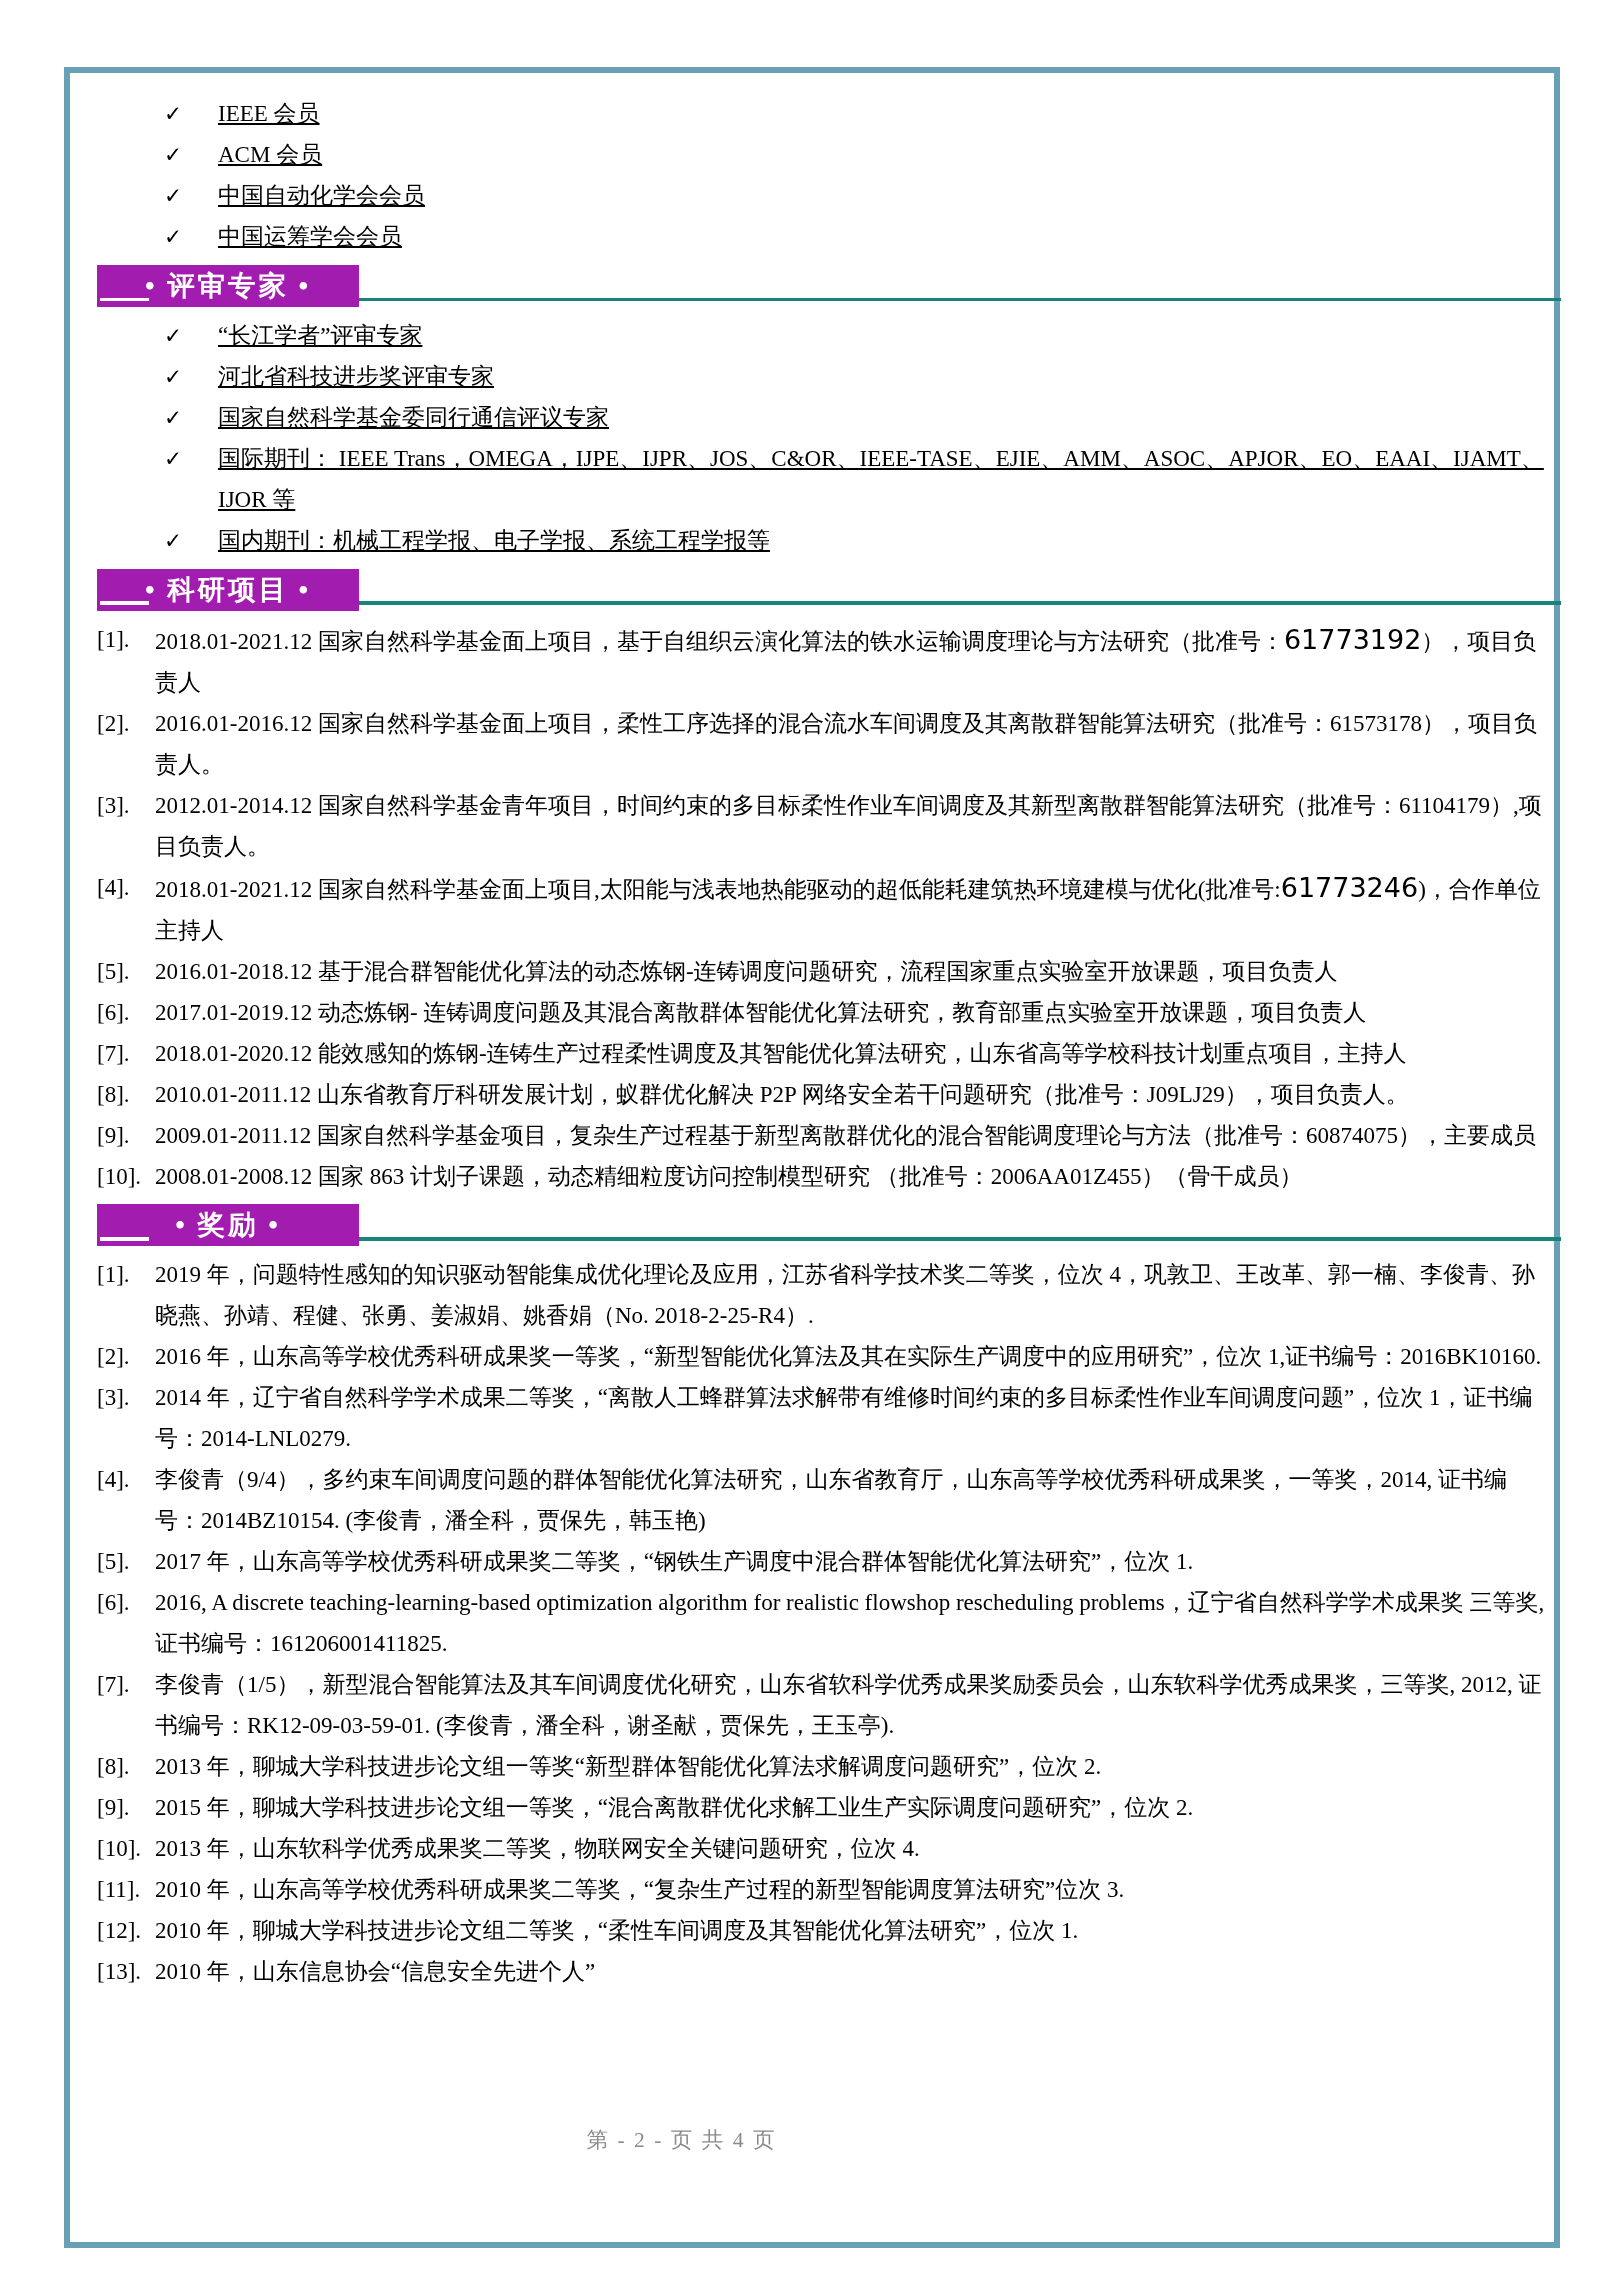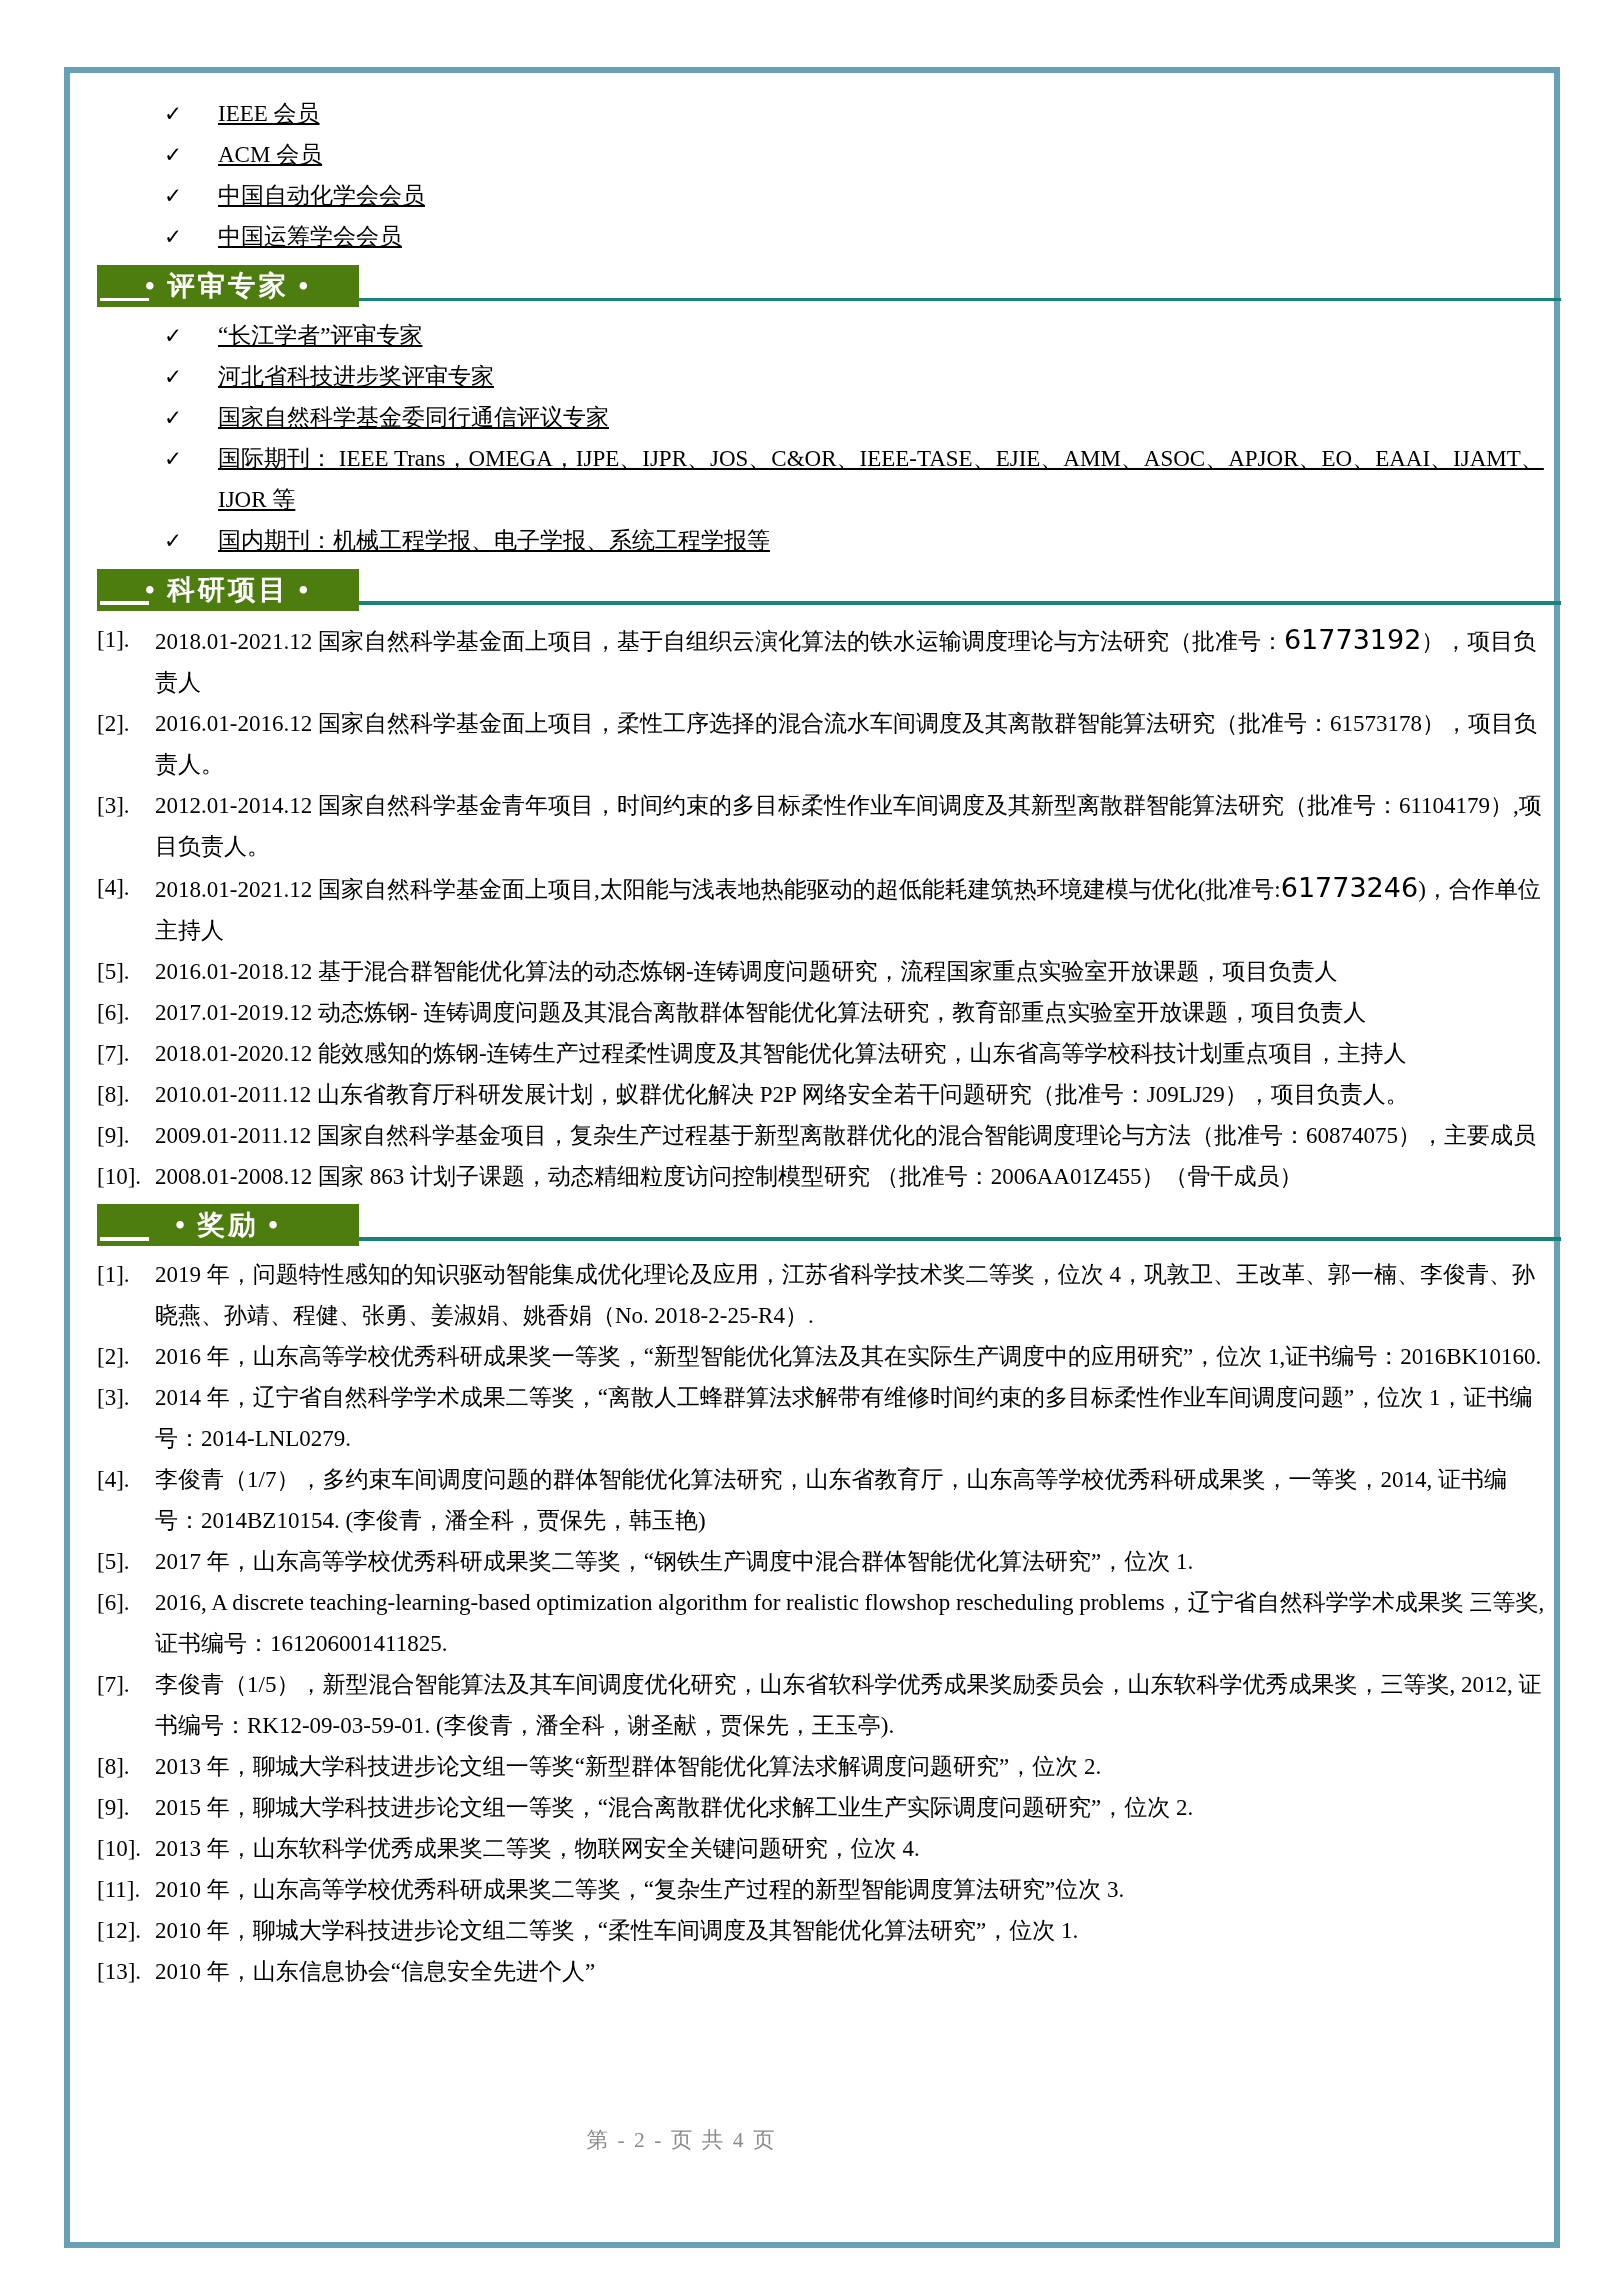--- a/index.html
+++ b/index.html
@@ -15,21 +15,21 @@
     position:absolute;left:97px;top:93px;width:1453px;
     font-size:23px;line-height:41px;
   }
   .chk-row{display:flex;}
   .chk-mark{
     flex:0 0 54px;margin-left:67px;
     font-family:"DejaVu Sans",sans-serif;font-weight:bold;font-size:21.6px;
   }
   .chk-text{flex:1;text-decoration:underline;}
   .section-header{
-    position:relative;width:262px;height:42px;background:#4d7c0f;margin:7.9px 0;
+    position:relative;width:262px;height:42px;background:#a21caf;margin:7.9px 0;
   }
   .header-title{
     position:absolute;left:0;right:0;top:50%;transform:translateY(-50%);
     text-align:center;color:#ffffff;font-size:27.5px;font-weight:bold;
     letter-spacing:2.9px;line-height:1;
   }
   .white-dash{position:absolute;left:2.9px;bottom:5.9px;width:49px;height:3.4px;background:#ffffff;}
   .header-rule{position:absolute;left:262px;bottom:5.9px;width:1202px;height:3.4px;background:#18827b;}
   .item{display:flex;}
   .inum{flex:0 0 58px;}
@@ -152,21 +152,21 @@
     <div class="item">
       <span class="inum">[2].</span>
       <span class="itext">2016 年，山东高等学校优秀科研成果奖一等奖，“新型智能优化算法及其在实际生产调度中的应用研究”，位次 1,证书编号：2016BK10160.</span>
     </div>
     <div class="item">
       <span class="inum">[3].</span>
       <span class="itext">2014 年，辽宁省自然科学学术成果二等奖，“离散人工蜂群算法求解带有维修时间约束的多目标柔性作业车间调度问题”，位次 1，证书编号：2014-LNL0279.</span>
     </div>
     <div class="item">
       <span class="inum">[4].</span>
-      <span class="itext">李俊青（1/7），多约束车间调度问题的群体智能优化算法研究，山东省教育厅，山东高等学校优秀科研成果奖，一等奖，2014, 证书编号：2014BZ10154. (李俊青，潘全科，贾保先，韩玉艳)</span>
+      <span class="itext">李俊青（9/4），多约束车间调度问题的群体智能优化算法研究，山东省教育厅，山东高等学校优秀科研成果奖，一等奖，2014, 证书编号：2014BZ10154. (李俊青，潘全科，贾保先，韩玉艳)</span>
     </div>
     <div class="item">
       <span class="inum">[5].</span>
       <span class="itext">2017 年，山东高等学校优秀科研成果奖二等奖，“钢铁生产调度中混合群体智能优化算法研究”，位次 1.</span>
     </div>
     <div class="item">
       <span class="inum">[6].</span>
       <span class="itext">2016, A discrete teaching-learning-based optimization algorithm for realistic flowshop rescheduling problems，辽宁省自然科学学术成果奖 三等奖, 证书编号：161206001411825.</span>
     </div>
     <div class="item">

